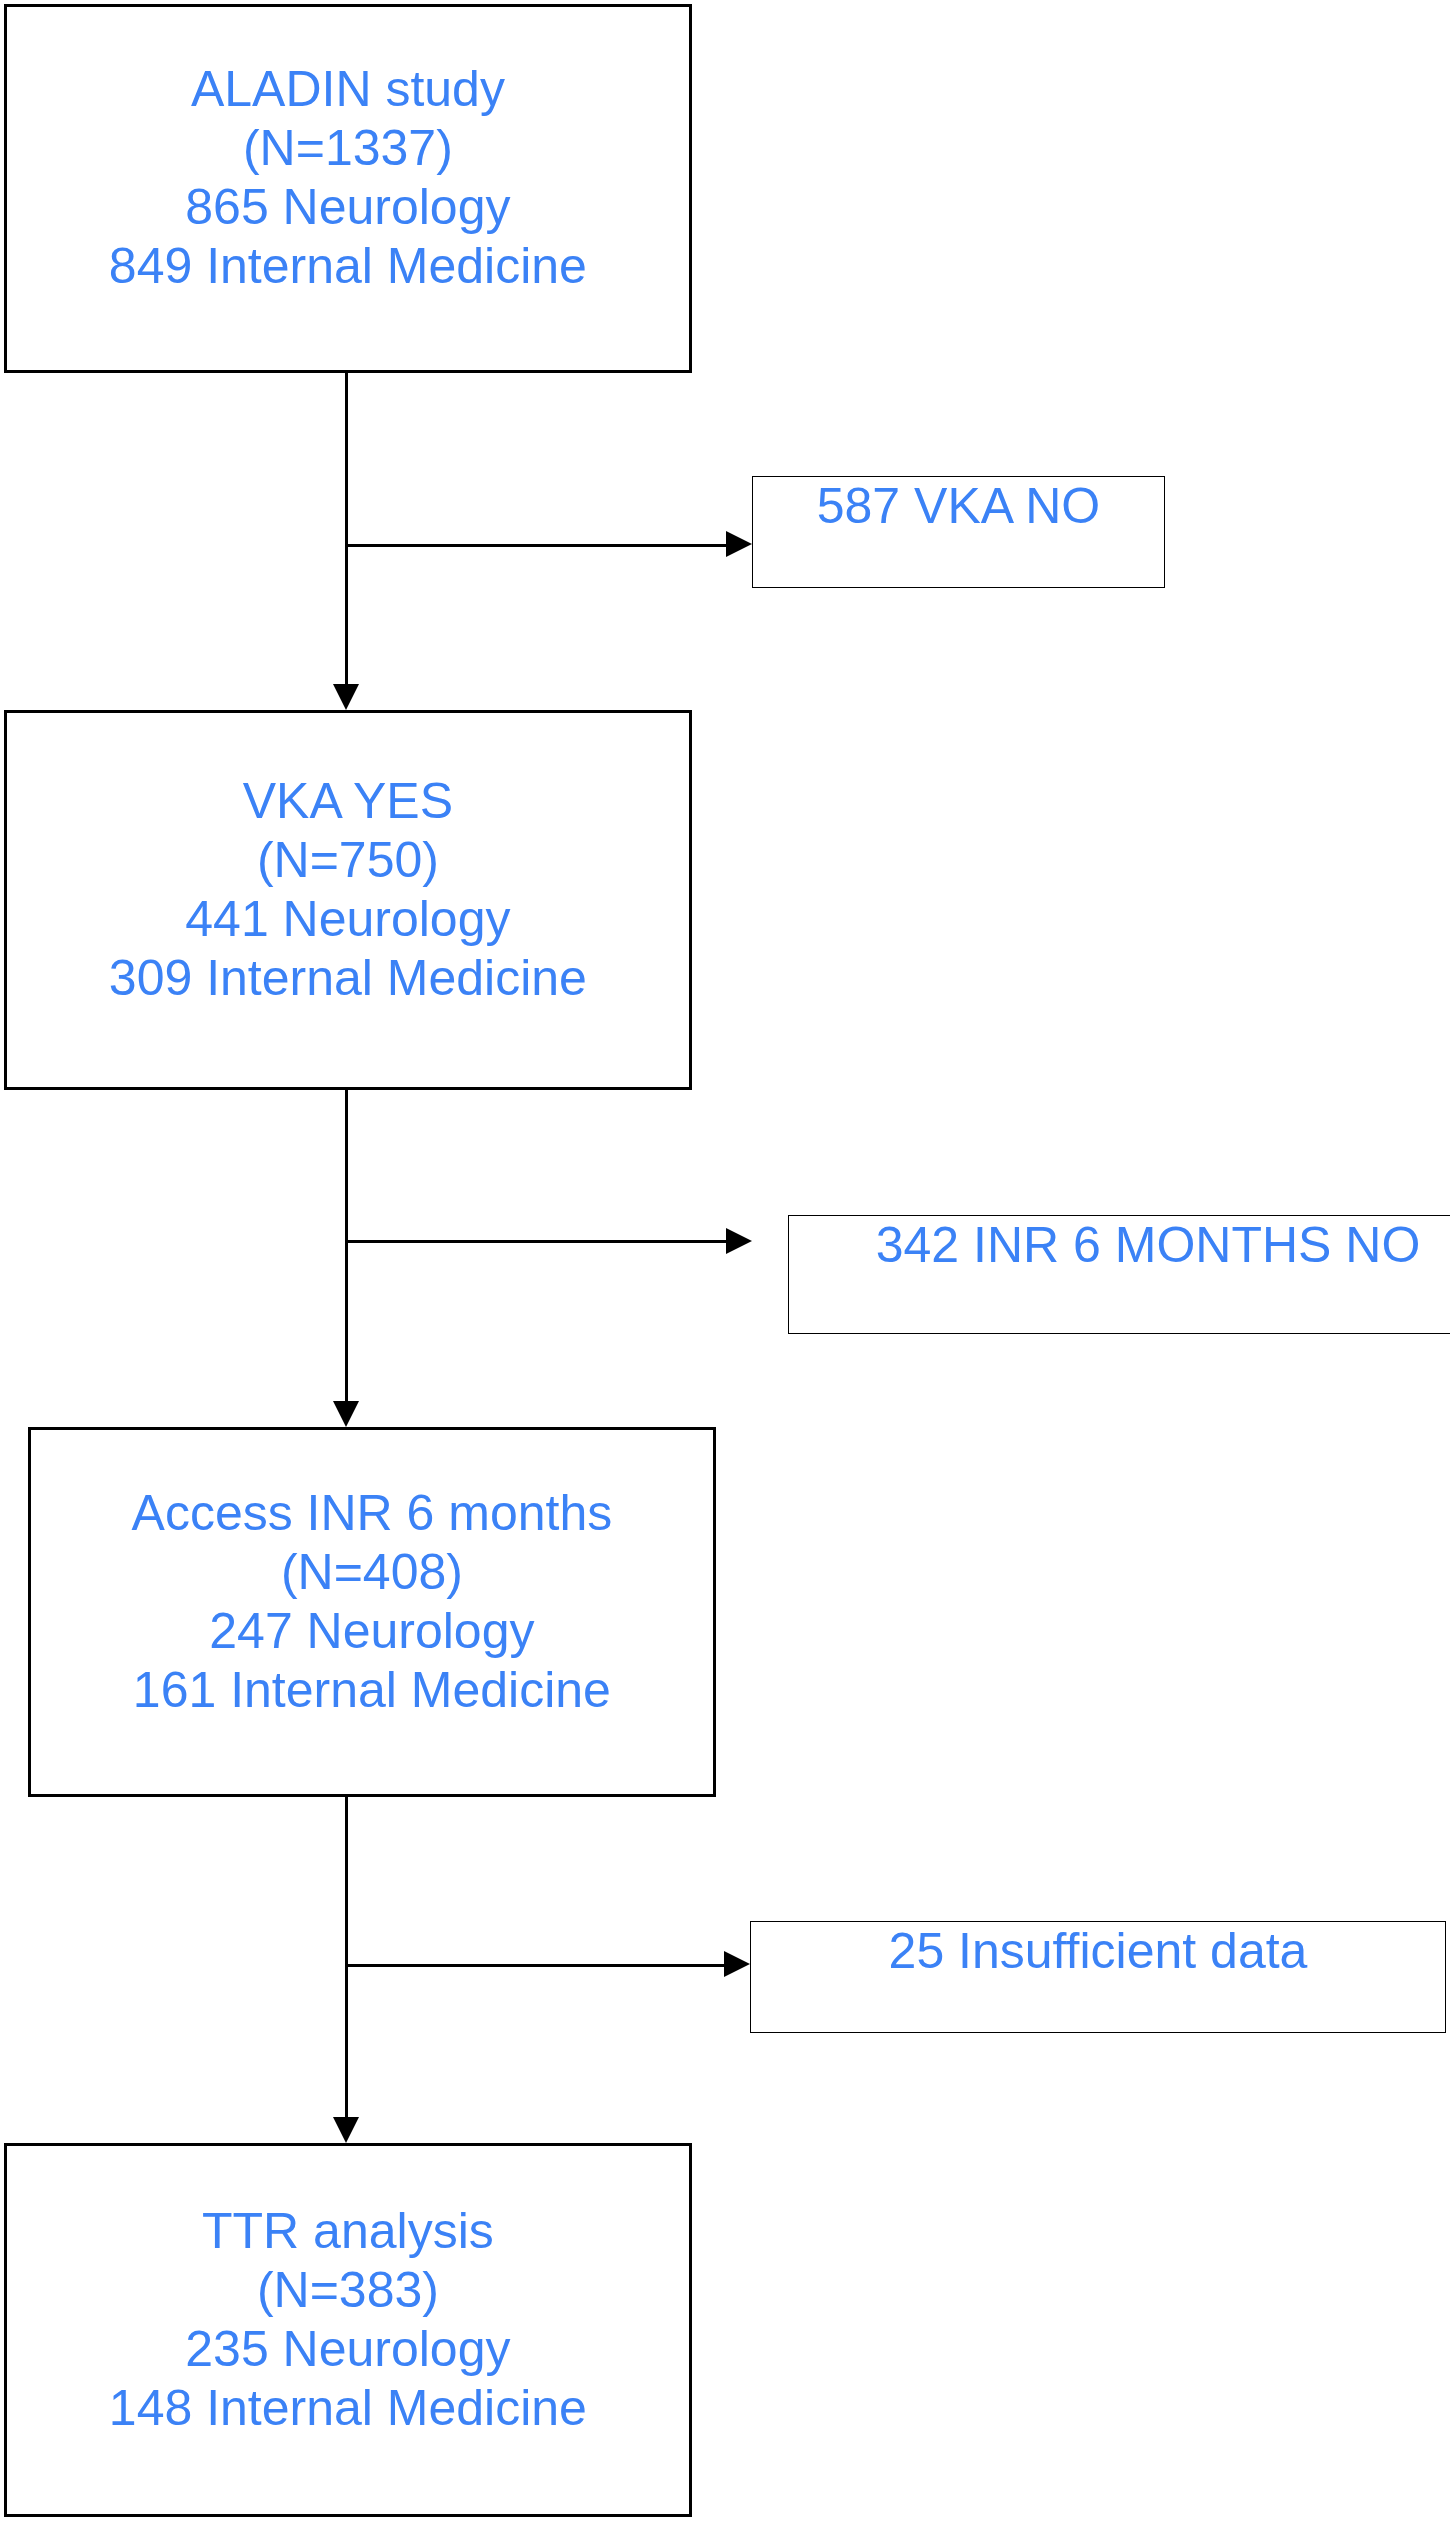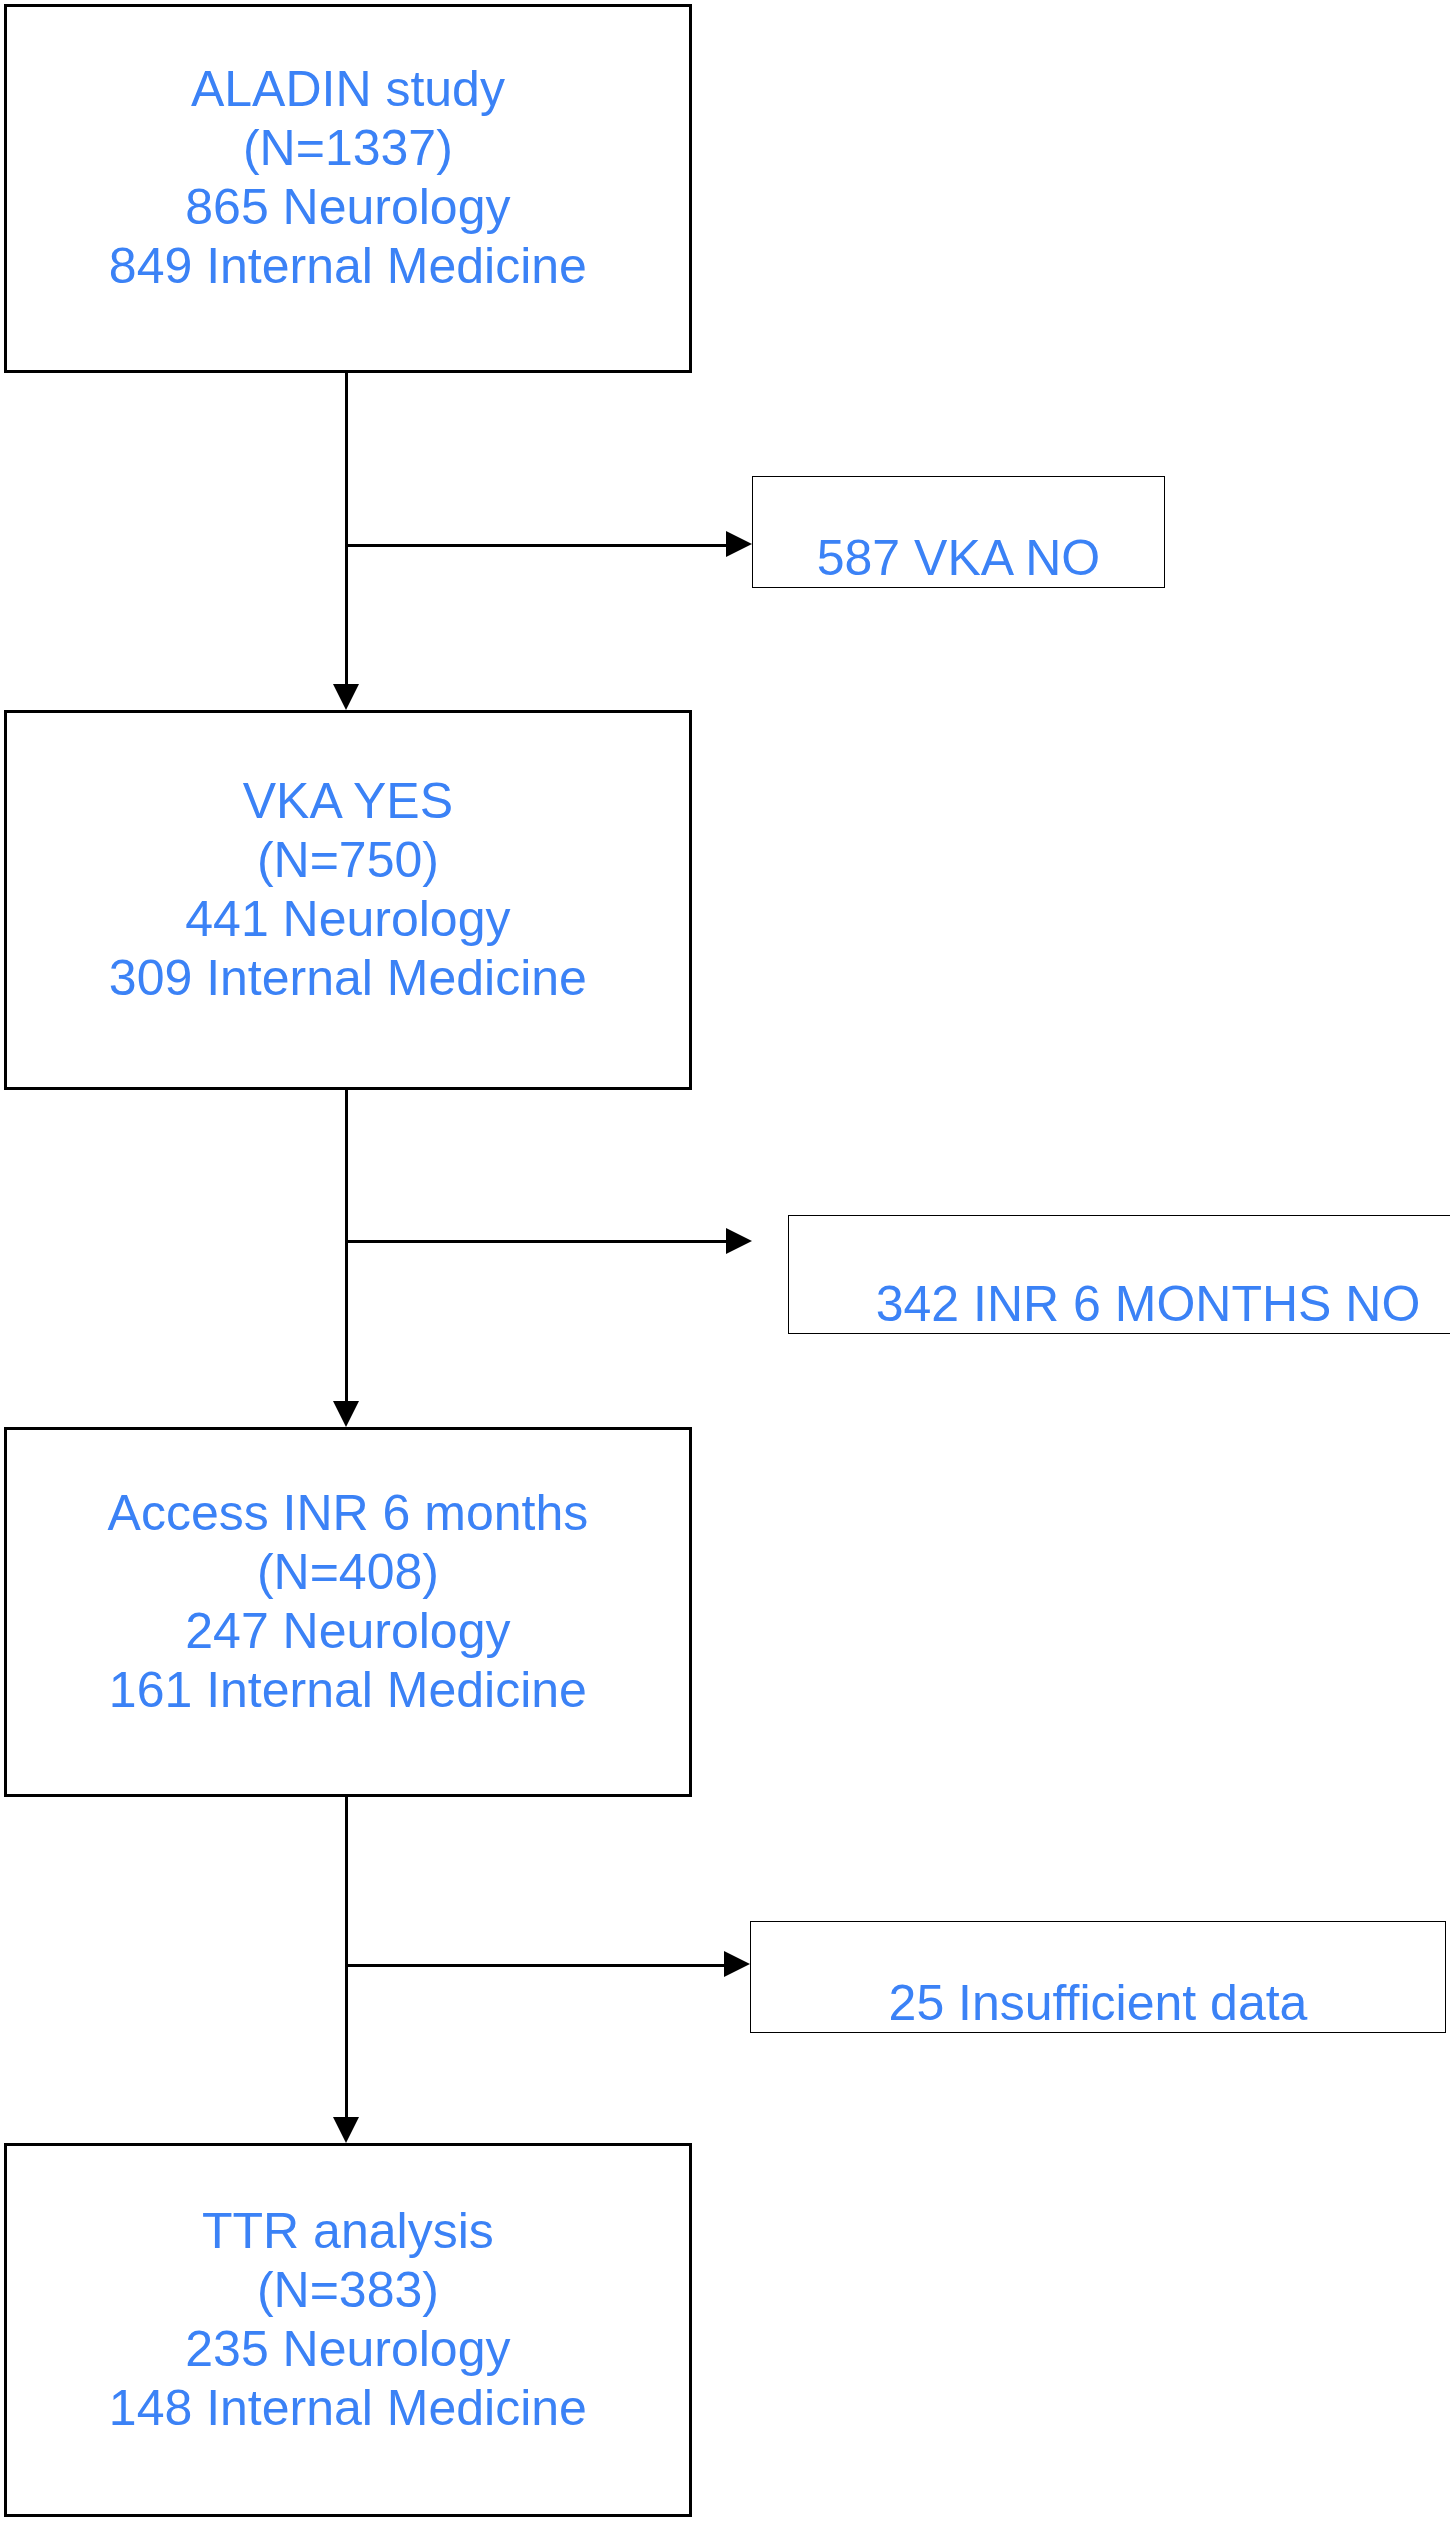--- a/index.html
+++ b/index.html
@@ -33,21 +33,21 @@
     line-height: 59px;
     white-space: nowrap;
   }
 
   .side-box {
     position: absolute;
     box-sizing: border-box;
     border: 1.9px solid #000000;
     background: #ffffff;
     display: flex;
-    align-items: flex-end;
+    align-items: flex-start;
     justify-content: center;
     text-align: center;
     font-size: 50px;
     white-space: nowrap;
   }
 
   .vline {
     position: absolute;
     left: 345px;
     width: 2.9px;
@@ -71,21 +71,21 @@
     position: absolute;
     width: 0; height: 0;
     border-top: 13.6px solid transparent;
     border-bottom: 13.6px solid transparent;
     border-left: 26px solid #000000;
   }
 
   
   #box-1 { top: 3.9px;    height: 369px; }
   #box-2 { top: 710px;  height: 380px; }
-  #box-3 { top: 1427px; height: 370px; }
+  #box-3 { top: 1427px; height: 370px; margin-left: 24px; }
   #box-4 { top: 2143px; height: 374px; align-items: center; }
 
   
   #side-1 { left: 752px; top: 476px;  width: 413px; height: 112px; }
   #side-2 { left: 752px; top: 1215px; width: 720px; height: 119px; margin-left: 36px; }
   #side-3 { left: 750px; top: 1921px; width: 696px; height: 112px; }
 
   
   #vseg-1 { top: 373px;  height: 312px; }
   #vseg-2 { top: 1090px; height: 312px; }

